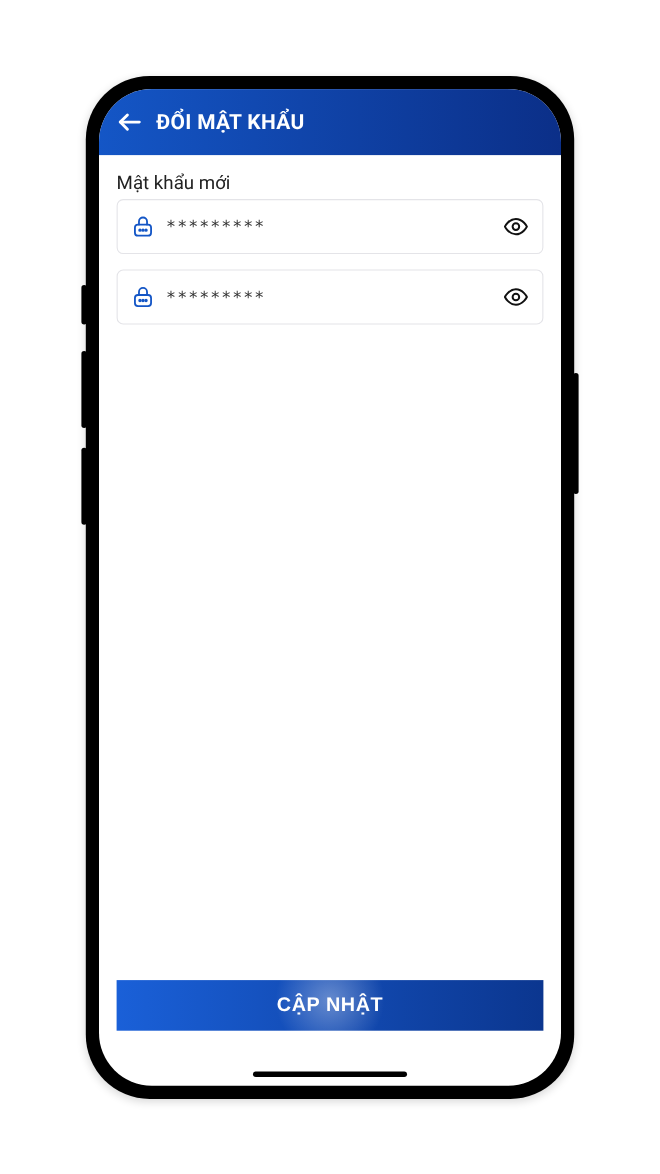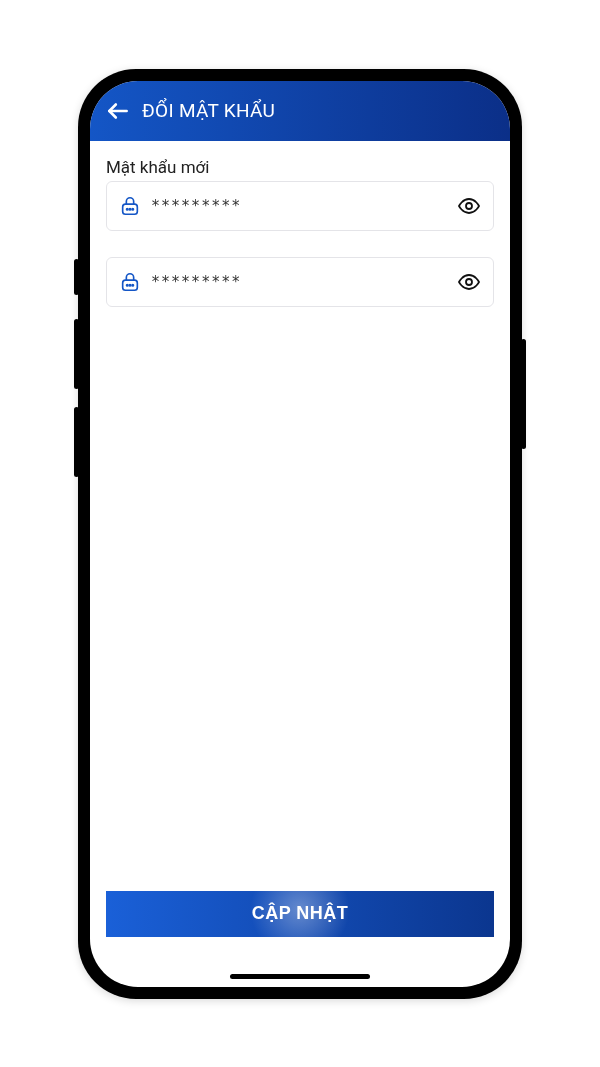--- a/index.html
+++ b/index.html
@@ -45,39 +45,39 @@
   }
 
   .header {
     background: linear-gradient(90deg, #1456c6 0%, #0b2f88 100%);
     height: 60px;
     display: flex;
     align-items: center;
     padding: 0 14px;
     gap: 10px;
     color: #fff;
-    font-weight: 400;
+    font-weight: 700;
     font-size: 19px;
     letter-spacing: 0.3px;
   }
 
   .back-icon {
     width: 28px;
     height: 28px;
     display: flex;
     align-items: center;
     justify-content: center;
   }
 
   .content {
     flex: 1;
     padding: 16px;
     display: flex;
     flex-direction: column;
-    gap: 12px;
+    gap: 0;
   }
 
   .field-label {
     font-size: 17px;
     color: #222;
     margin-bottom: 4px;
   }
 
   .input-wrap {
     border: 1px solid #e4e4e8;

